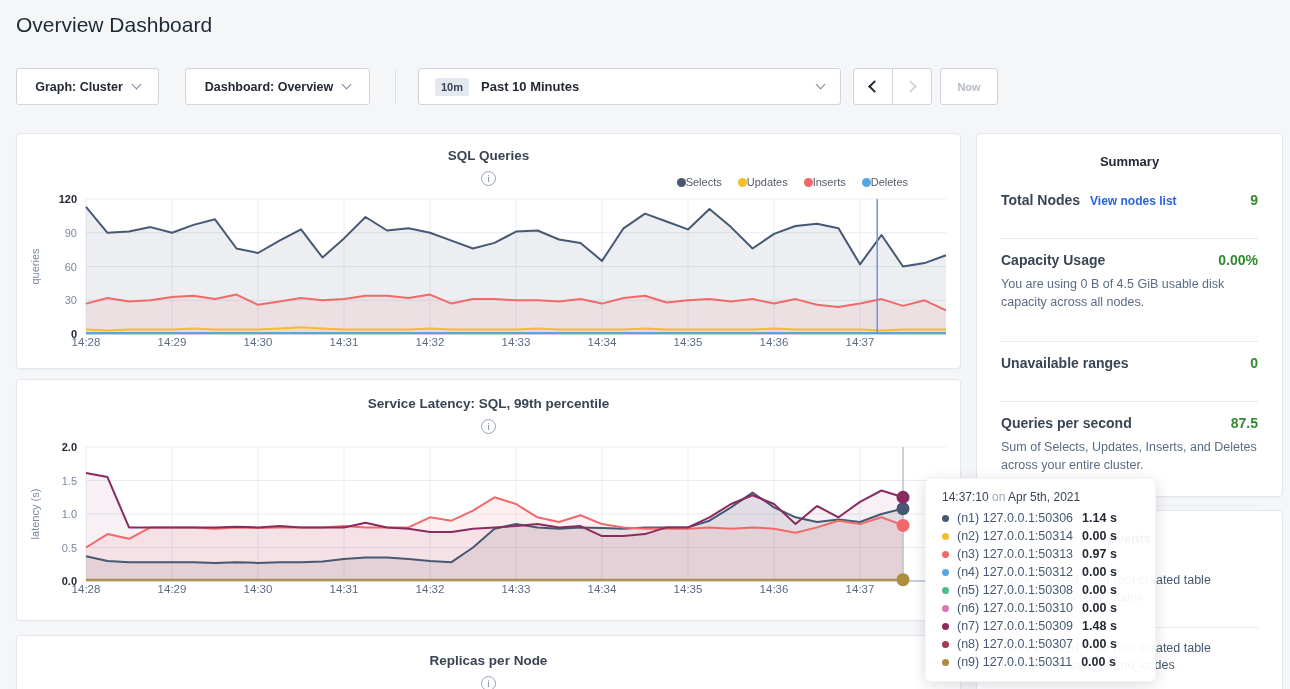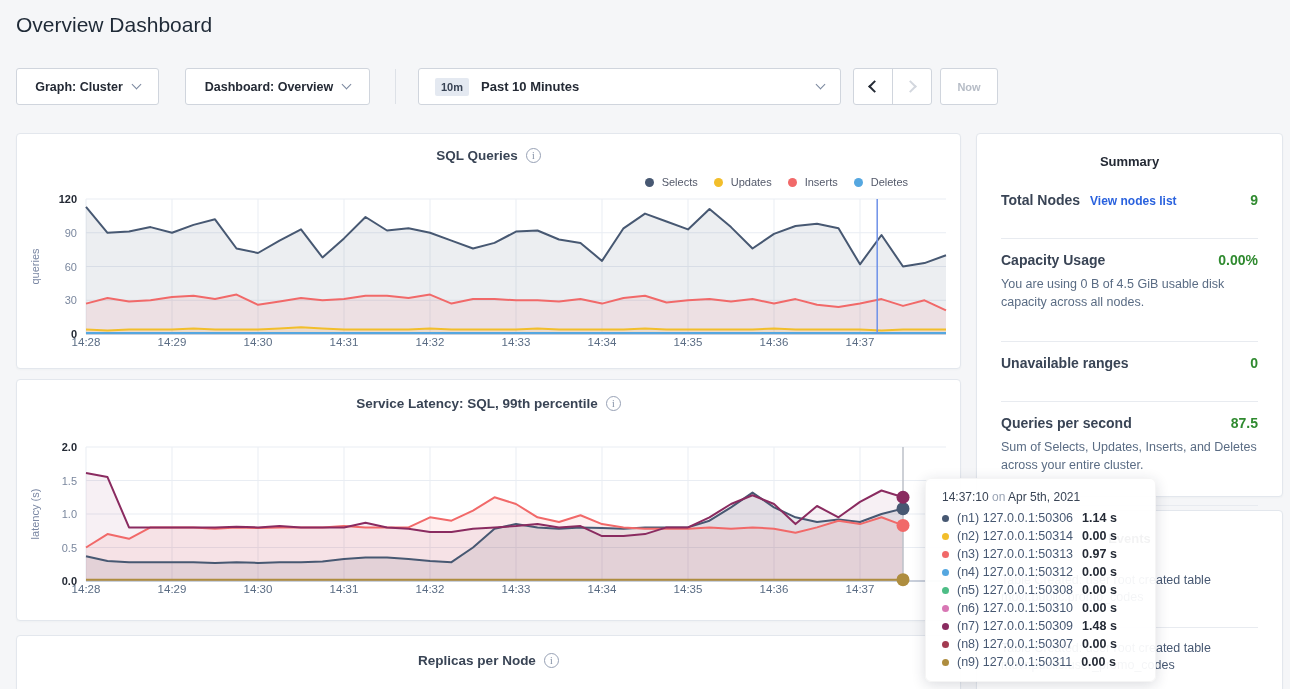--- a/index.html
+++ b/index.html
@@ -37,31 +37,31 @@
 
   
   .panel { position:absolute; background:#fff; border:1px solid #E3E7ED; border-radius:4px;
     box-shadow:0 1px 2px rgba(40,50,70,0.03); }
   #panel-sql      { left:16px; top:133px; width:945px; height:236px; }
   #panel-latency  { left:16px; top:379px; width:945px; height:242px; }
   #panel-replicas { left:16px; top:635px; width:945px; height:70px; }
   #panel-summary  { left:976px; top:133px; width:307px; height:364px; }
   #panel-events   { left:976px; top:510px; width:307px; height:262px; }
 
-  .chart-head { display:flex; align-items:center; justify-content:center; gap:8px; }
+  .chart-head { display:flex; align-items:center; justify-content:center; gap:8px;flex-direction:column; }
   #panel-sql .chart-head { margin-top:14px; }
   #panel-latency .chart-head { margin-top:16px; }
   #panel-replicas .chart-head { margin-top:17px; }
   .chart-title { font-size:13.5px; font-weight:bold; color:#394455; }
   .info-icon { width:15px; height:15px; border:1px solid #97A1B5; border-radius:50%;
     color:#7A879E; font-size:9.5px; display:flex; align-items:center; justify-content:center; }
   .info-icon::before { content:"i"; font-family:"Liberation Serif", serif; }
 
   .legend { position:absolute; right:52px; top:42px; display:flex; gap:16px; align-items:center; }
-  .legend-item { display:flex; align-items:center; gap:8px; font-size:11px; color:#53596A; cursor:pointer; }
+  .legend-item { display:flex; align-items:center; gap:0; font-size:11px; color:#53596A; cursor:pointer; }
   .legend-dot { width:9px; height:9px; border-radius:50%; }
 
   .chart-svg-wrap { position:absolute; left:0; }
   #chart-svg-0 { top:58px; }
   #chart-svg-1 { top:52px; }
 
   
   #panel-summary { padding:0 24px; }
   .side-header { text-align:center; font-size:13px; font-weight:bold; color:#242A35; margin-top:20px; }
   #summary-rows { margin-top:10px; }

